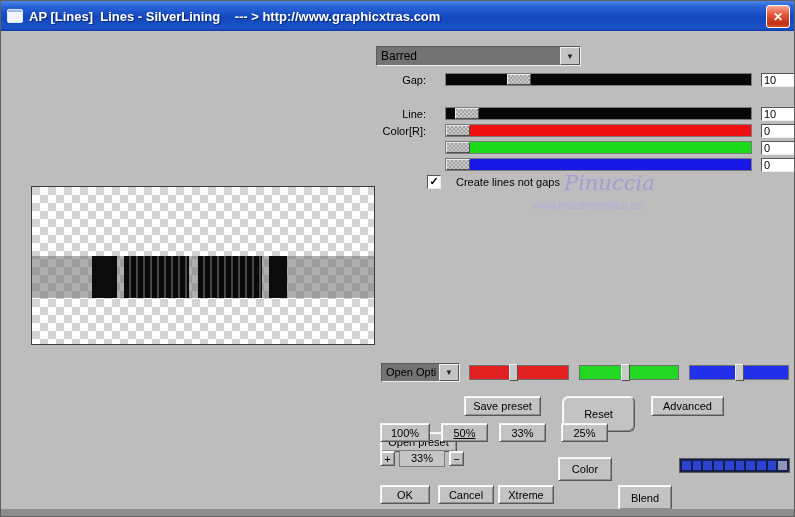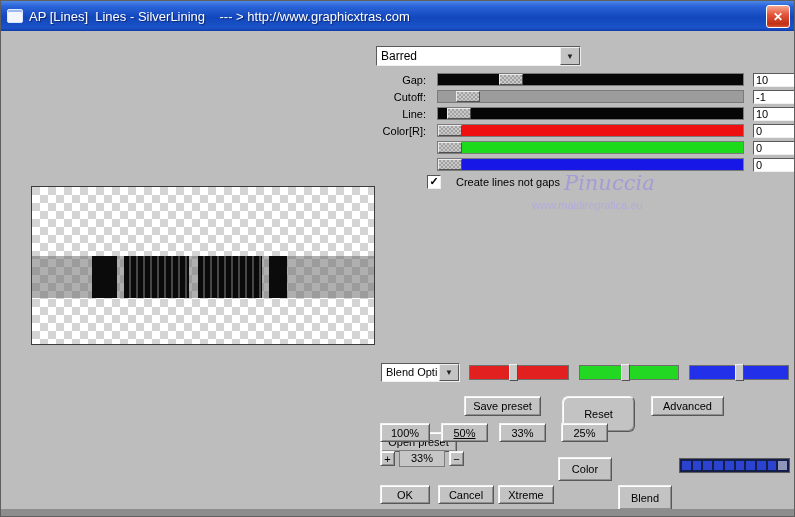--- a/index.html
+++ b/index.html
@@ -11,21 +11,21 @@
   
   .titlebar{
     position:absolute;left:0;top:0;width:100%;height:30px;box-sizing:border-box;
     background:linear-gradient(180deg,#4c87e8 0%,#2a63d8 18%,#1247bd 55%,#1c53c9 90%,#0e3ba8 100%);
     display:flex;align-items:center;padding:0 6px;
   }
   .title-icon{
     width:14px;height:12px;background:#f4f6ff;border:1px solid #dfe6ff;border-radius:2px;
     box-shadow:inset 0 2px 0 #9db8ef;margin-right:6px;flex:none;
   }
-  .title-text{color:#fff;font-weight:normal;font-size:13px;white-space:pre;text-shadow:1px 1px 1px rgba(0,0,30,.5);}
+  .title-text{color:#fff;font-weight:bold;font-size:13px;white-space:pre;text-shadow:1px 1px 1px rgba(0,0,30,.5);}
   .close-btn{
     position:absolute;right:4px;top:4px;width:22px;height:21px;border-radius:3px;
     background:linear-gradient(180deg,#f5a791 0%,#e4573a 40%,#c03014 85%,#d8502f 100%);
     border:1px solid #fff;color:#fff;font-weight:bold;font-size:12px;
     display:flex;align-items:center;justify-content:center;cursor:pointer;
   }
   
   .preview{
     position:absolute;left:30px;top:185px;width:342px;height:157px;border:1px solid #3c3c3c;
     background:conic-gradient(#ffffff 0.25turn,#d4d4d4 0.25turn 0.5turn,#ffffff 0.5turn 0.75turn,#d4d4d4 0.75turn) top left / 16px 16px repeat;
@@ -33,33 +33,33 @@
   .band{position:absolute;left:0;right:0;top:44%;height:27%;background:rgba(110,110,110,.55);}
   .bar{position:absolute;top:0;height:100%;}
   .solid{background:#0b0b0b;}
   .striped{background:repeating-linear-gradient(90deg,#0a0a0a 0 5px,#474747 5px 7px);}
   .b1{left:17.5%;width:7.3%;}
   .g1{left:27%;width:19%;}
   .g2{left:48.5%;width:18.7%;}
   .b2{left:69.3%;width:5.2%;}
   
   .dropdown{position:absolute;height:20px;display:flex;box-sizing:border-box;
-    border:1px solid;border-color:#5a5a5a #efefef #efefef #5a5a5a;background:#ffffff;}
+    border:1px solid;border-color:#5a5a5a #efefef #efefef #5a5a5a;background:#737373;}
   .dd-text{flex:1;font-size:12px;padding:2px 4px;overflow:hidden;white-space:nowrap;}
   .dd-btn{width:18px;background:#c4c4c4;border:1px solid;border-color:#f0f0f0 #565656 #565656 #f0f0f0;
     font-size:8px;display:flex;align-items:center;justify-content:center;cursor:pointer;color:#222;}
   .btn{
     position:absolute;box-sizing:border-box;background:#c3c3c3;
     border:1px solid;border-color:#f2f2f2 #585858 #585858 #f2f2f2;
     box-shadow:inset 1px 1px 0 #fff,inset -1px -1px 0 #8f8f8f;
     font-size:11px;display:flex;align-items:center;justify-content:center;cursor:pointer;
   }
   
   .srow{position:absolute;left:375px;width:416px;height:15px;display:flex;align-items:center;}
-  .slabel{width:50px;text-align:right;font-size:11px;padding-right:11px;flex:none;}
+  .slabel{width:50px;text-align:right;font-size:11px;padding-right:19px;flex:none;}
   .track{position:relative;width:307px;height:13px;box-sizing:border-box;border:1px solid #7a7a7a;flex:none;}
   .thumb{
     position:absolute;top:0;width:24px;height:100%;box-sizing:border-box;cursor:pointer;
     background:#b7b7b7 conic-gradient(#c9c9c9 0.25turn,#a2a2a2 0.25turn 0.5turn,#c9c9c9 0.5turn 0.75turn,#a2a2a2 0.75turn) top left / 4px 4px repeat;
     border:1px solid;border-color:#ececec #4f4f4f #4f4f4f #ececec;
   }
   .valbox{
     margin-left:9px;width:44px;height:14px;box-sizing:border-box;background:#fff;
     border:1px solid;border-color:#5a5a5a #efefef #efefef #5a5a5a;
     font-size:11px;padding:0 2px;line-height:13px;flex:none;
@@ -112,27 +112,20 @@
     <span class="dd-btn">▼</span>
   </div>
 
   <div class="srow" style="top:71px">
     <span class="slabel">Gap:</span>
     <div class="track" style="background: rgb(6, 6, 6);">
         <div class="thumb" style="left: 20%;"></div>
       </div>
     <div class="valbox">10</div>
   </div>
-  <div class="srow" style="top:88px">
-    <span class="slabel">Cutoff:</span>
-    <div class="track" style="background: rgb(156, 156, 156);">
-        <div class="thumb" style="left: 6%;"></div>
-      </div>
-    <div class="valbox">-1</div>
-  </div>
   <div class="srow" style="top:105px">
     <span class="slabel">Line:</span>
     <div class="track" style="background: rgb(6, 6, 6);">
         <div class="thumb" style="left: 3%;"></div>
       </div>
     <div class="valbox">10</div>
   </div>
   <div class="srow" style="top:122px">
     <span class="slabel">Color[R]:</span>
     <div class="track" style="background: rgb(238, 16, 16);">
@@ -157,21 +150,21 @@
 
   <div class="cbrow">
     <span class="cbbox">✓</span>
     <span class="cblabel">Create lines not gaps</span>
   </div>
 
   <div class="wm1">Pinuccia</div>
   <div class="wm2">www.maidiregrafica.eu</div>
 
   <div class="dropdown" style="left:380px;top:362px;width:79px;height:19px;">
-    <span class="dd-text" style="font-size:11px;">Blend Opti</span>
+    <span class="dd-text" style="font-size:11px;">Open Opti</span>
     <span class="dd-btn">▼</span>
   </div>
 
   <div class="rgbslider" style="left: 468px; background: rgb(227, 32, 32);">
     <div class="rgbthumb" style="left: calc(44% - 4px);"></div>
   </div>
   <div class="rgbslider" style="left: 578px; background: rgb(34, 216, 34);">
     <div class="rgbthumb" style="left: calc(46% - 4px);"></div>
   </div>
   <div class="rgbslider" style="left: 688px; background: rgb(34, 48, 234);">

